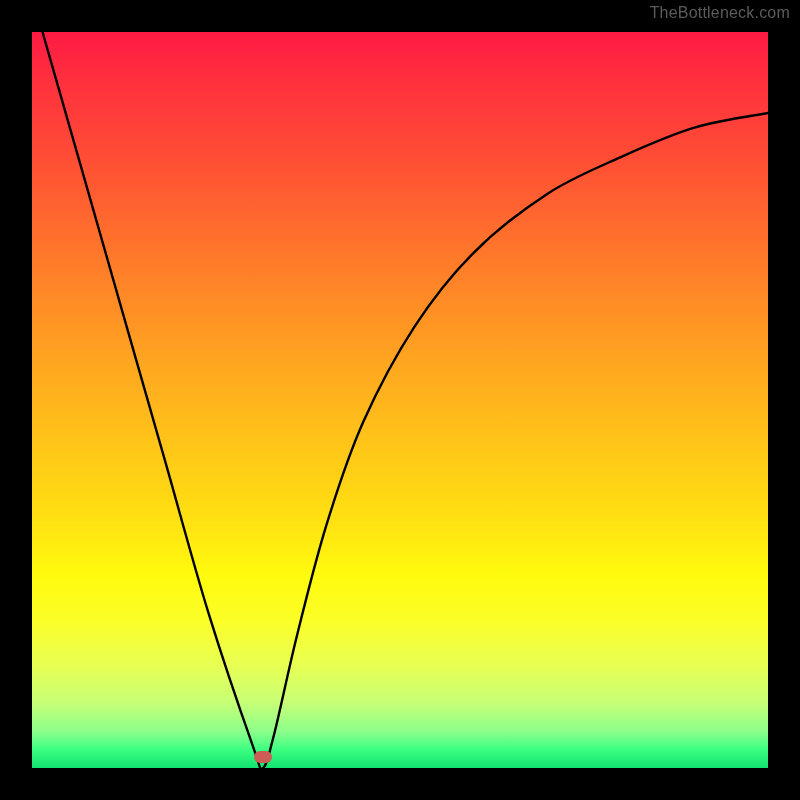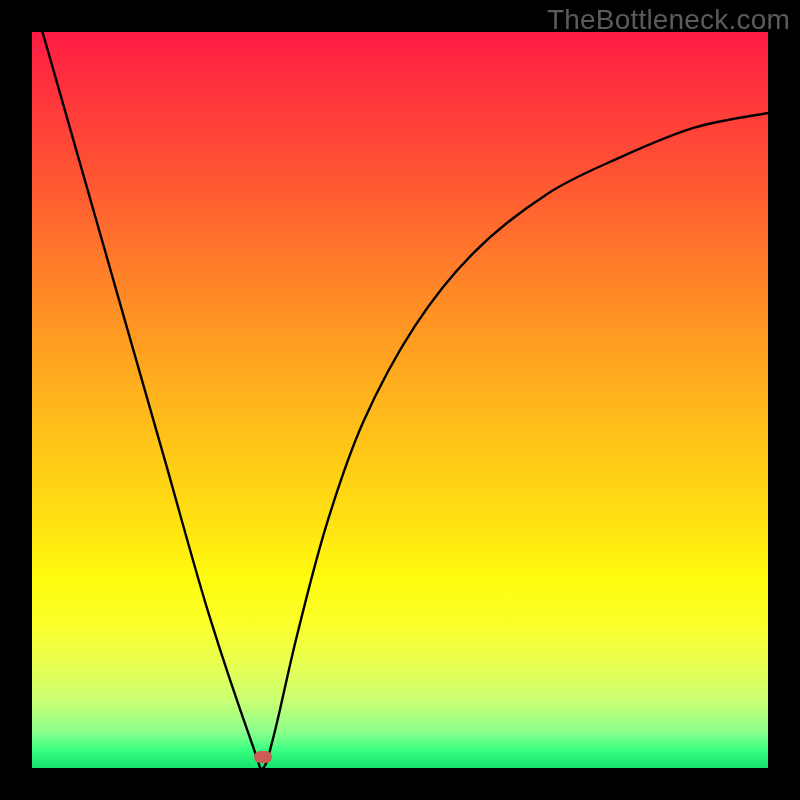--- a/index.html
+++ b/index.html
@@ -14,21 +14,21 @@
     position: relative;
     width: 800px;
     height: 800px;
     background: #000;
   }
   .watermark {
     position: absolute;
     top: 4px;
     right: 10px;
     font-family: Arial, Helvetica, sans-serif;
-    font-size: 28px;
+    font-size: 16px;
     font-weight: 500;
     color: #5b5b5b;
     letter-spacing: 0.2px;
     z-index: 10;
   }
   .plot {
     position: absolute;
     left: 32px;
     top: 32px;
     width: 736px;

